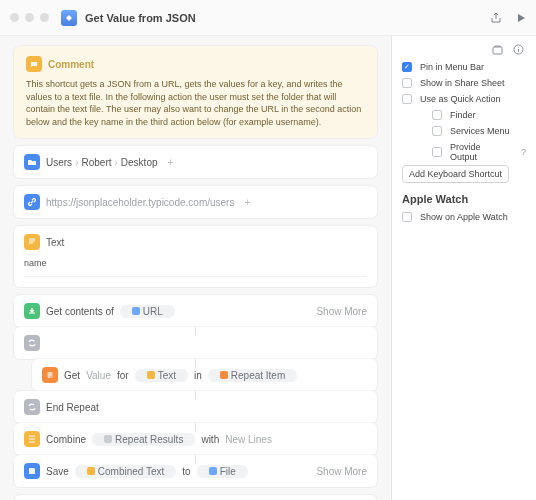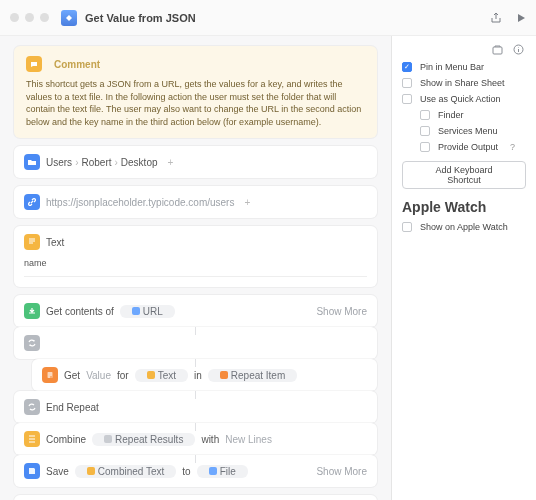--- a/index.html
+++ b/index.html
@@ -8,21 +8,21 @@
 .dots{display:flex;gap:6px;margin-right:12px}
 .dot{width:9px;height:9px;border-radius:50%;background:#dedede}
 .appicon{width:16px;height:16px;border-radius:3px;background:linear-gradient(#6ea8fe,#4a7fe0);margin-right:8px;display:flex;align-items:center;justify-content:center;color:#fff;font-size:9px}
 .title{font-weight:600;font-size:11px;color:#444;flex:1}
 .tb-right{display:flex;gap:14px;align-items:center;color:#6e6e6e}
 .content{display:flex;height:calc(500px - 36px)}
 .main{flex:1;padding:10px 14px;overflow-y:auto;background:#f7f7f8}
 .sidebar{width:145px;border-left:1px solid #e5e5e5;background:#fff;padding:8px 10px;font-size:9px;color:#444}
 .card{background:#fff;border-radius:6px;margin-bottom:8px;box-shadow:0 0 0 1px rgba(0,0,0,.04)}
 .comment-card{background:#fdf7e8;padding:10px 12px}
-.comment-head{display:flex;align-items:center;gap:12px;margin-bottom:6px}
+.comment-head{display:flex;align-items:center;gap:6px;margin-bottom:6px}
 .chead{color:#c5a34e;font-weight:600;font-size:10px}
 .comment-body{color:#746132;font-size:9px;line-height:1.4}
 .row{display:flex;align-items:center;padding:8px 10px;gap:6px}
 .icon{width:16px;height:16px;border-radius:4px;display:flex;align-items:center;justify-content:center;color:#fff;font-size:9px;flex-shrink:0}
 .i-blue{background:#4a8af4}
 .i-yellow{background:#f5b642}
 .i-green{background:#4cc27a}
 .i-grey{background:#b6bac0}
 .i-orange{background:#f58b3c}
 .crumb{color:#555}
@@ -45,24 +45,24 @@
 .pd-grey{background:#c9ccd1}
 .indent{margin-left:18px}
 .connector{height:8px;margin:-8px 0;display:flex;justify-content:center}
 .connector::before{content:"";width:1px;background:#e0e1e4;height:100%}
 .seg{display:flex;background:#eee;border-radius:5px;overflow:hidden;margin-bottom:8px}
 .seg div{flex:1;text-align:center;padding:3px 0;font-size:9px;color:#555;cursor:pointer}
 .seg .act{background:#fff;border-radius:4px;margin:1px;box-shadow:0 0 2px rgba(0,0,0,.1)}
 .chk-row{display:flex;align-items:center;gap:8px;padding:3px 0}
 .chk{width:10px;height:10px;border:1px solid #c5c8cc;border-radius:2px;display:flex;align-items:center;justify-content:center;font-size:7px;color:#fff}
 .chk.on{background:#3b82f6;border-color:#3b82f6}
-.sub{margin-left:18px}
+.sub{margin-left:30px}
 .q{margin-left:4px;color:#999}
-.btn{border:1px solid #d0d2d6;background:#fff;border-radius:4px;padding:3px 23px;font-size:9px;color:#444;margin-top:6px;cursor:pointer}
-.sec-title{font-weight:600;margin:10px 0 4px;font-size:14px}
+.btn{border:1px solid #d0d2d6;background:#fff;border-radius:4px;padding:3px 6px;font-size:9px;color:#444;cursor:pointer}
+.sec-title{font-weight:600;margin:10px 0 4px;font-size:11px}
 .sb-icons{display:flex;gap:10px;justify-content:flex-end;color:#8b8f96;margin-bottom:4px;padding-right:2px}
 svg{display:block}
 </style>
 </head>
 <body>
 
 <div class="titlebar">
   <div class="dots">
     <div class="dot"></div>
     <div class="dot"></div>

